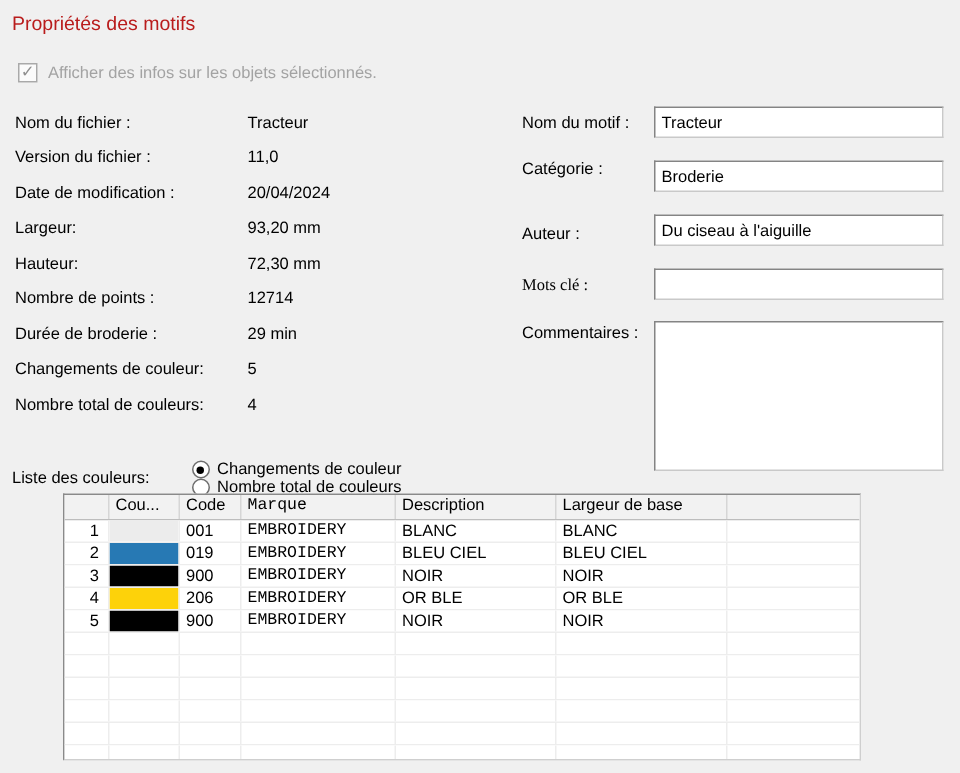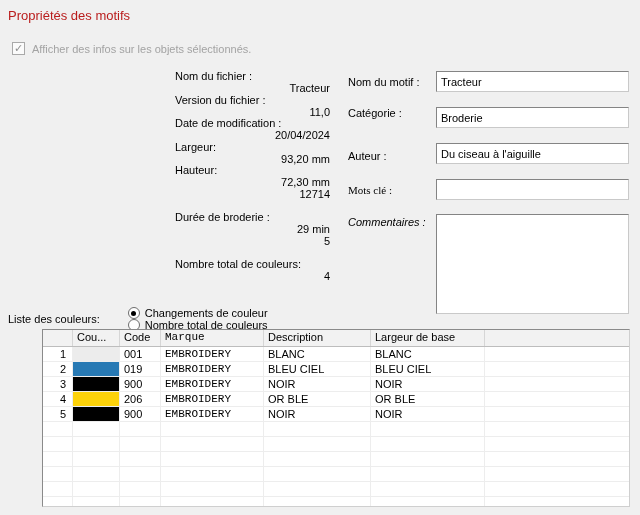--- a/index.html
+++ b/index.html
@@ -24,21 +24,21 @@
   .checkbox {
     width:13px; height:13px; background:#fbfbfb;
     border:1px solid #a9a9a9; display:inline-flex;
     align-items:center; justify-content:center;
     font-size:11px; color:#8f8f8f; line-height:1;
   }
   .chk-label { color:#a3a3a3; margin-left:7px; }
 
   
   .info-grid { position:absolute; left:10px; top:70px; width:320px; }
-  .info-row { display:flex; height:23.5px; align-items:flex-end;flex-direction:column; }
+  .info-row { display:flex; height:23.5px; align-items:center; }
   .info-label { width:155px; }
   .info-value { }
 
   
   .form-label { position:absolute; left:348px; }
   .fld { position:absolute; left:436px; width:193px; height:21px;
     background:#fff; border:1px solid #848484;
     border-bottom-color:#c9c9c9; border-right-color:#c9c9c9;
     font-family:"Liberation Sans", sans-serif; font-size:11px;
     padding:0 4px; color:#000; outline:none;
@@ -54,21 +54,21 @@
     width:12px; height:12px; border-radius:50%;
     border:1px solid #6d6d6d; background:#fff;
     display:inline-flex; align-items:center; justify-content:center;
     margin-right:5px;
   }
   .radio-dot { width:5px; height:5px; border-radius:50%; background:#000; display:none; }
   .radio.selected .radio-dot { display:block; }
 
   
   .tbl {
-    position:absolute; left:42px; top:329px; width:588px; height:178px;
+    position:absolute; left:42px; top:329px; width:532px; height:178px;
     background:#fff;
     border:1px solid #8a8a8a;
     border-right-color:#cfcfcf; border-bottom-color:#cfcfcf;
     overflow:hidden;
   }
   .tbl-header { display:flex; height:17px; background:#f2f2f2; border-bottom:1px solid #bdbdbd; }
   .tbl-header .cell {
     border-right:1px solid #d6d6d6;
     padding:1px 4px 0 4px;
     overflow:hidden; white-space:nowrap;
@@ -118,45 +118,47 @@
       </div>
       <div class="info-row">
         <span class="info-label">Largeur:</span>
         <span class="info-value">93,20 mm</span>
       </div>
       <div class="info-row">
         <span class="info-label">Hauteur:</span>
         <span class="info-value">72,30 mm</span>
       </div>
       <div class="info-row">
+        <span class="info-label">Nombre de points :</span>
         <span class="info-value">12714</span>
       </div>
       <div class="info-row">
         <span class="info-label">Durée de broderie :</span>
         <span class="info-value">29 min</span>
       </div>
       <div class="info-row">
+        <span class="info-label">Changements de couleur:</span>
         <span class="info-value">5</span>
       </div>
       <div class="info-row">
         <span class="info-label">Nombre total de couleurs:</span>
         <span class="info-value">4</span>
       </div>
     </div>
 
   <div id="form-area">
       <span class="form-label" style="top: 76px;">Nom du motif :</span>
       <input class="fld" type="text" value="Tracteur" style="top: 71px;">
       <span class="form-label" style="top: 107px;">Catégorie :</span>
       <input class="fld" type="text" value="Broderie" style="top: 107px;">
       <span class="form-label" style="top: 150px;">Auteur :</span>
       <input class="fld" type="text" value="Du ciseau à l'aiguille" style="top: 143px;">
       <span class="form-label" style="top: 184px; font-family: Liberation Serif, serif;">Mots clé :</span>
       <input class="fld" type="text" style="top: 179px;">
-      <span class="form-label" style="top: 216px; font-style: italic;">Commentaires :</span>
+      <span class="form-label" style="top: 216px;">Commentaires :</span>
       <textarea class="fld" style="top: 214px; height: 100px;"></textarea>
     </div>
 
   <div class="radio-row">
     <span class="radio-label-main">Liste des couleurs:</span>
     <span id="radios">
         <span class="radio selected">
           <span class="radio-circle">
             <span class="radio-dot"></span>
           </span>

